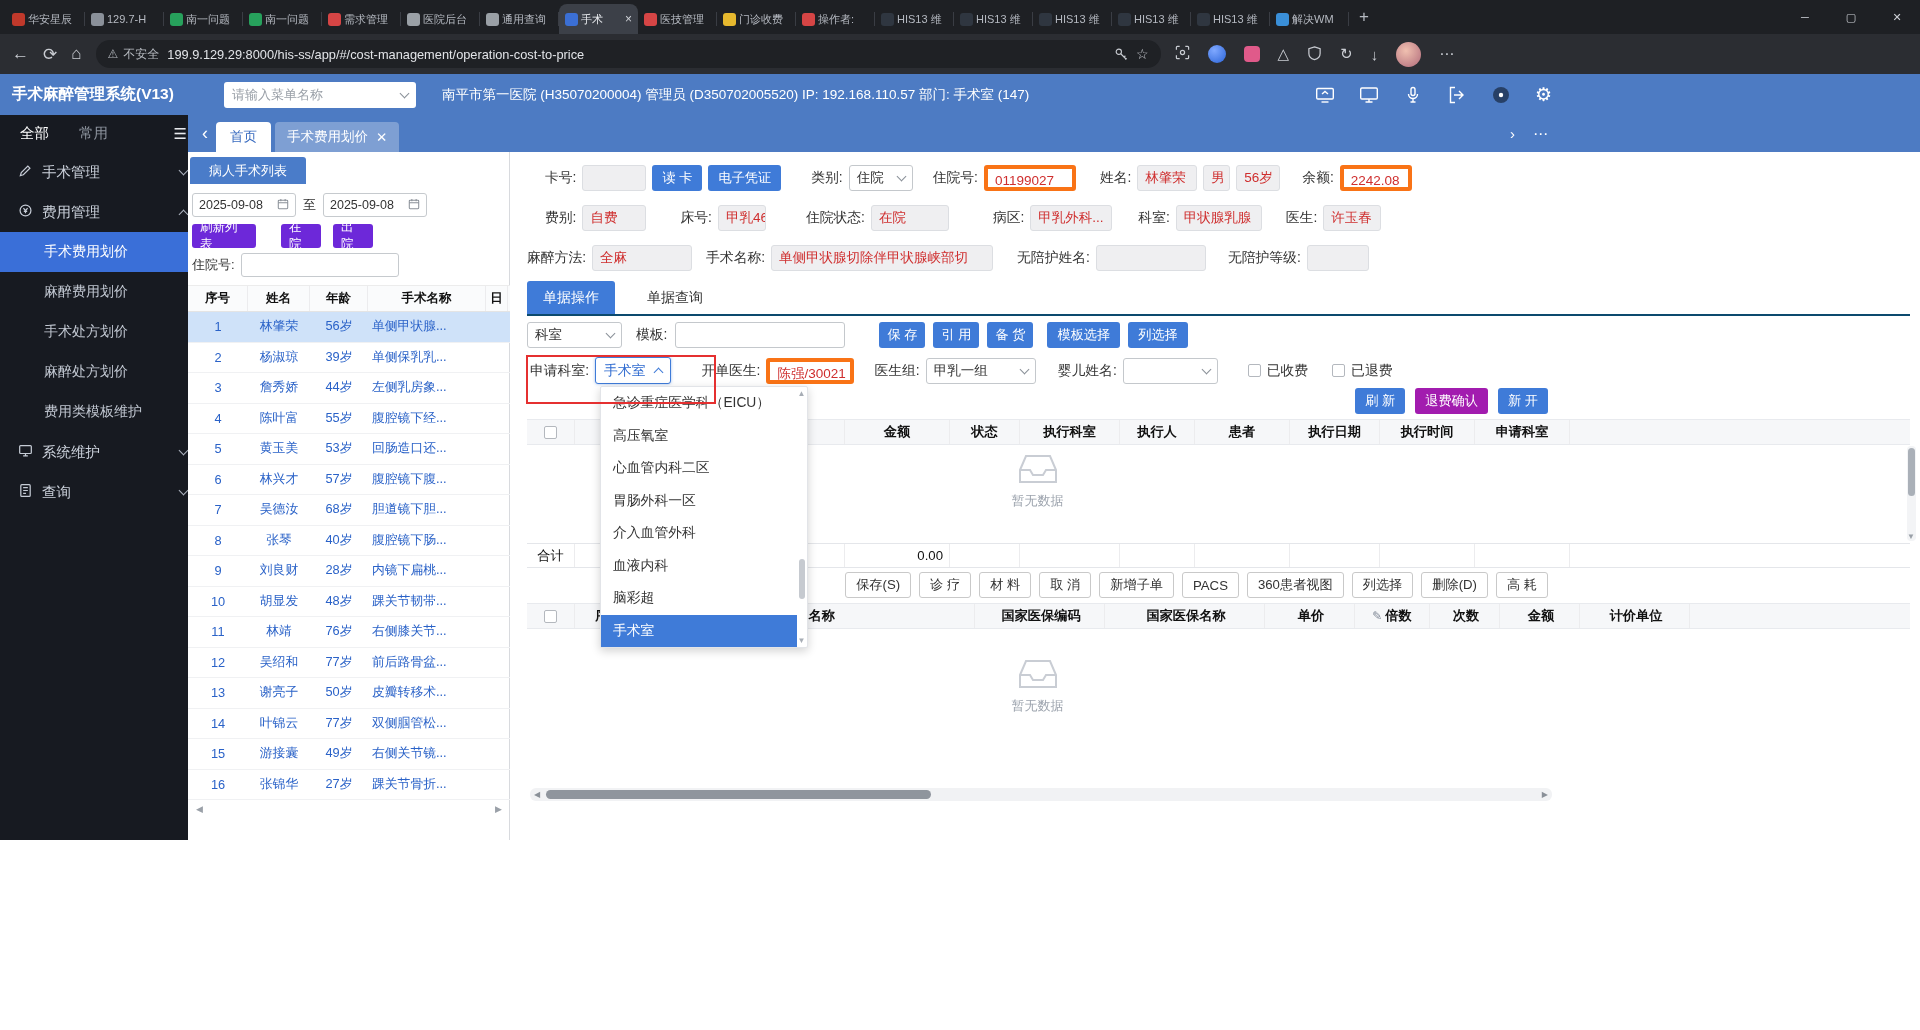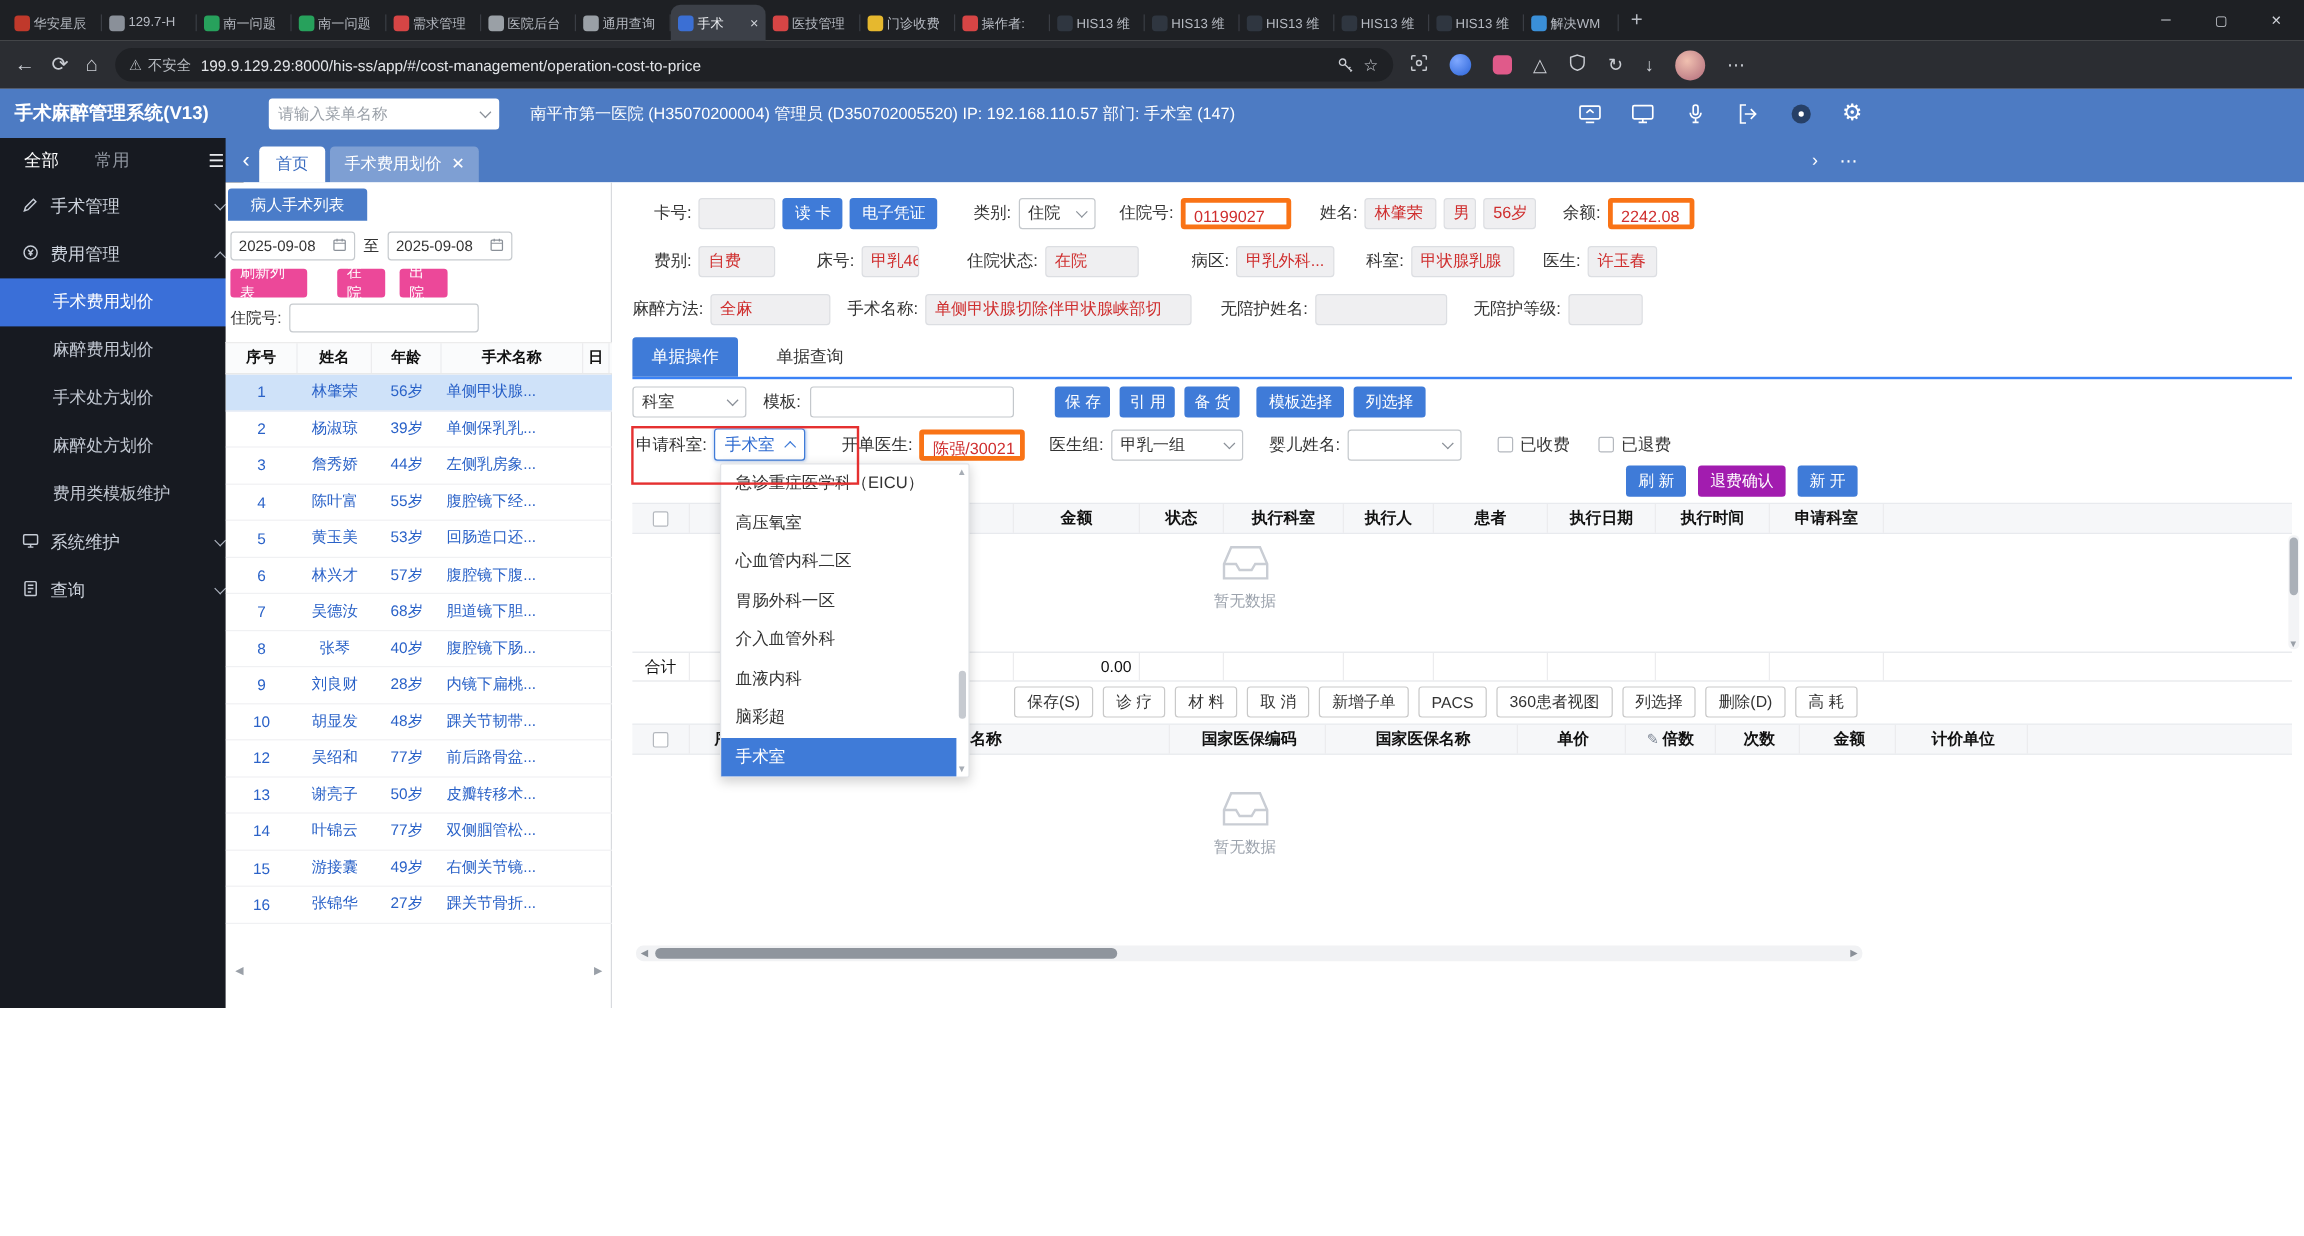--- a/index.html
+++ b/index.html
@@ -65,21 +65,21 @@
 .pt-cur{height:30px;background:rgba(255,255,255,.28);color:#fff;border-radius:4px 4px 0 0;display:flex;align-items:center;gap:8px;padding:0 12px;margin-left:4px;font-size:13.5px}
 .pt-right{position:absolute;right:372px;top:0;height:37px;display:flex;align-items:center;gap:18px;color:#fff;font-size:15px}
 
 
 .ppanel{position:absolute;left:188px;top:37px;width:322px;bottom:0;background:#fff;border-right:1px solid #d8dade}
 .pp-title{position:absolute;left:2px;top:5px;width:116px;height:27px;background:#4a7cc9;color:#fff;font-size:13px;display:flex;align-items:center;justify-content:center;border-radius:3px 3px 0 0}
 .pp-dates{position:absolute;left:4px;top:41px;display:flex;align-items:center;gap:7px;font-size:13px}
 .datebox{width:104px;height:24px;border:1px solid #c6cace;border-radius:3px;display:flex;align-items:center;justify-content:space-between;padding:0 6px;color:#333;font-size:12.5px;background:#fff}
 .pp-btns{position:absolute;left:4px;top:72px;display:flex;align-items:center}
 .btn{height:24px;display:inline-flex;align-items:center;justify-content:center;border-radius:3px;font-size:12.5px;padding:0 8px;cursor:pointer}
-.btn.blue{background:#ec4899;color:#fff}
+.btn.blue{background:#6d28d9;color:#fff}
 .pp-adm{position:absolute;left:4px;top:101px;display:flex;align-items:center;gap:6px;font-size:13px}
 .adm-input{width:158px;height:24px;border:1px solid #c6cace;border-radius:3px;background:#fff}
 .ptable-head{position:absolute;left:0;top:133px;width:322px;height:27px;display:flex;align-items:center;font-weight:bold;font-size:12.5px;color:#111;border-top:1px solid #ececec;border-bottom:1px solid #e4e4e4;background:#fafbfc}
 .ptable-head span{display:flex;align-items:center;justify-content:center;height:100%;border-right:1px solid #ececee}
 .ptable-rows{position:absolute;left:0;top:160px;width:322px;height:490px;overflow:hidden;font-size:12.8px}
 .p-row{height:30.5px;display:flex;align-items:center;color:#2a62c8;border-bottom:1px solid #f0f1f3;cursor:pointer}
 .p-row.on{background:#cfe2f9}
 .c-no{width:60px;text-align:center;flex:none}
 .c-name{width:62px;text-align:center;flex:none}
 .c-age{width:58px;text-align:center;flex:none}
@@ -91,21 +91,21 @@
 .main{position:absolute;left:510px;top:37px;right:0;bottom:0;background:#fff;overflow:hidden}
 .frow{position:absolute;display:flex;align-items:center;font-size:13.8px;color:#222;gap:6px}
 .lab{white-space:nowrap;color:#333}
 .vbox{height:26px;line-height:24px;background:#efeff1;border:1px solid #dcdee2;border-radius:3px;color:#cf2e2e;padding:0 7px;font-size:13.5px;white-space:nowrap;overflow:hidden;flex:none}
 .wbox{height:26px;line-height:24px;background:#fff;border:4px solid #f97316;border-radius:3px;color:#cf2e2e;padding:0 7px;font-size:13.5px;white-space:nowrap;overflow:hidden;flex:none}
 .selbox{height:26px;background:#fff;border:1px solid #c4c8cc;border-radius:3px;display:inline-flex;align-items:center;justify-content:space-between;padding:0 7px;color:#333;font-size:13.5px;flex:none;cursor:pointer}
 .btn2{height:26px;border-radius:3px;font-size:13.2px;padding:0 10px;display:inline-flex;align-items:center;justify-content:center;cursor:pointer;white-space:nowrap;flex:none}
 .btn2.blue{background:#3f7bd8;color:#fff}
 .btn2.light{background:#fff;border:1px solid #c9c9c9;color:#333}
 .btn2.muted{background:#a21caf;color:#fff}
-.doc-tabs{position:absolute;left:17px;top:131px;right:10px;height:33px;border-bottom:2px solid #3b82f6;display:flex;align-items:flex-end}
+.doc-tabs{position:absolute;left:17px;top:131px;right:10px;height:33px;border-bottom:2px solid #0c4a6e;display:flex;align-items:flex-end}
 .dtab{height:33px;display:flex;align-items:center;padding:0 16px;font-size:14px;cursor:pointer}
 .dtab.on{background:#3f7bd8;color:#fff;border-radius:3px 3px 0 0}
 .dtab.off{color:#333;margin-left:16px}
 .combo-focus{height:27px;background:#fff;border:1.5px solid #3f7bd8;border-radius:3px;display:inline-flex;align-items:center;gap:10px;padding:0 8px;color:#2f6bd0;font-size:13.8px;flex:none;box-shadow:0 0 3px rgba(63,123,216,.5);cursor:pointer}
 .cb{width:13px;height:13px;border:1px solid #b4b8be;border-radius:2px;background:#fff;display:inline-block;flex:none;cursor:pointer}
 .actions{position:absolute;left:17px;top:236px;width:1021px;display:flex;justify-content:flex-end;gap:10px}
 
 .thead{position:absolute;display:flex;align-items:center;height:26px;background:#f6f7f9;border-top:1px solid #e8eaee;border-bottom:1px solid #e8eaee;font-size:13.2px;color:#111;font-weight:bold}
 .th{display:flex;align-items:center;justify-content:center;height:100%;border-right:1px solid #ececee;overflow:hidden;white-space:nowrap;flex:none}
 .th-cb{width:48px;display:flex;align-items:center;justify-content:center;height:100%;border-right:1px solid #ececee;flex:none}
@@ -469,20 +469,26 @@
           <span class="c-age">28岁</span>
           <span class="c-surg">内镜下扁桃...</span>
         </div>
         <div class="p-row">
           <span class="c-no">10</span>
           <span class="c-name">胡显发</span>
           <span class="c-age">48岁</span>
           <span class="c-surg">踝关节韧带...</span>
         </div>
         <div class="p-row">
+          <span class="c-no">11</span>
+          <span class="c-name">林靖</span>
+          <span class="c-age">76岁</span>
+          <span class="c-surg">右侧膝关节...</span>
+        </div>
+        <div class="p-row">
           <span class="c-no">12</span>
           <span class="c-name">吴绍和</span>
           <span class="c-age">77岁</span>
           <span class="c-surg">前后路骨盆...</span>
         </div>
         <div class="p-row">
           <span class="c-no">13</span>
           <span class="c-name">谢亮子</span>
           <span class="c-age">50岁</span>
           <span class="c-surg">皮瓣转移术...</span>

